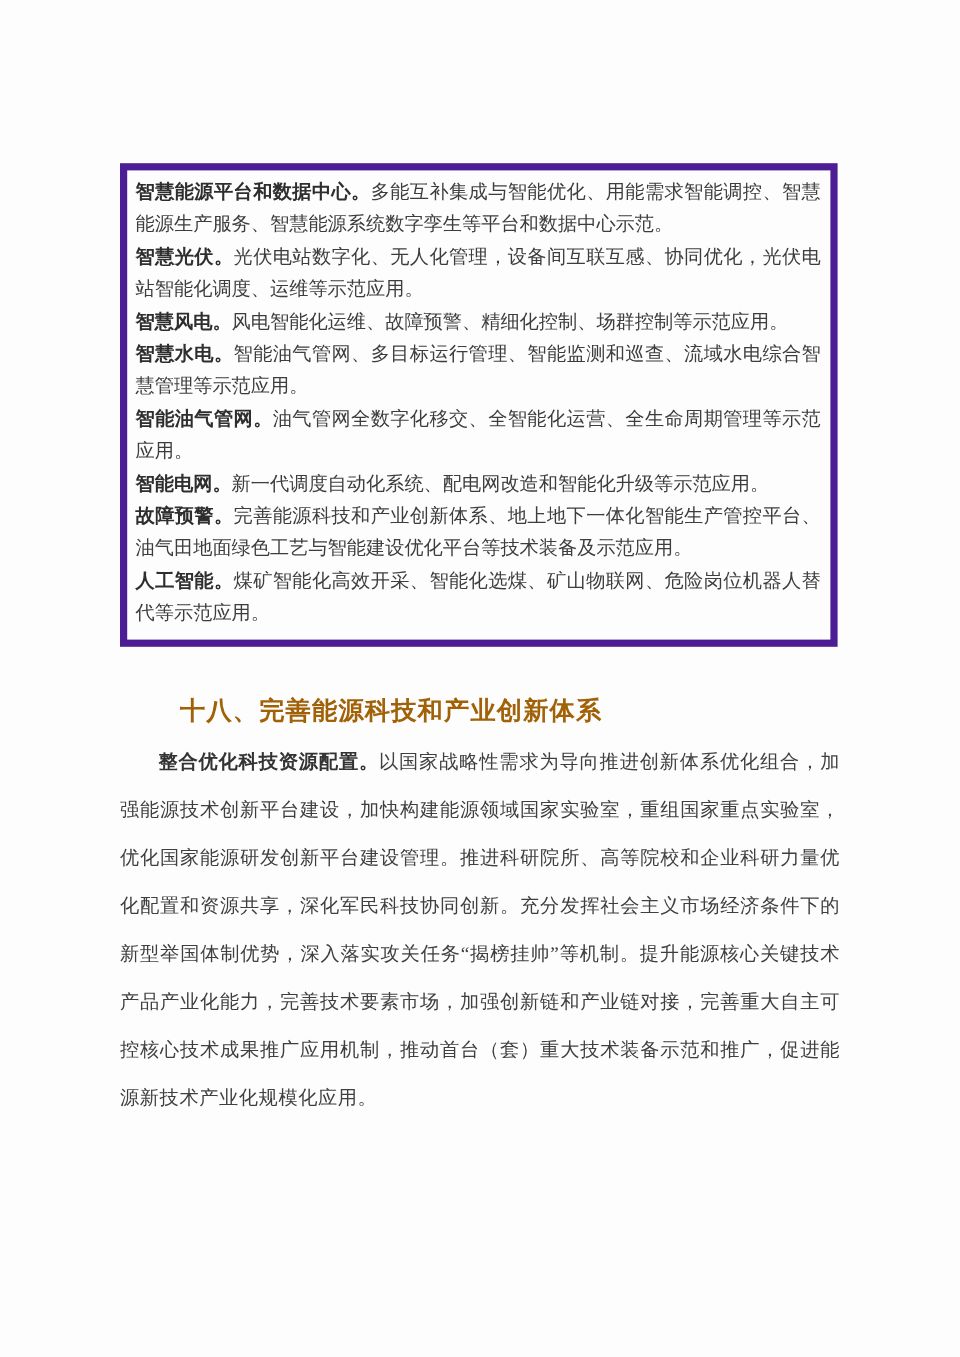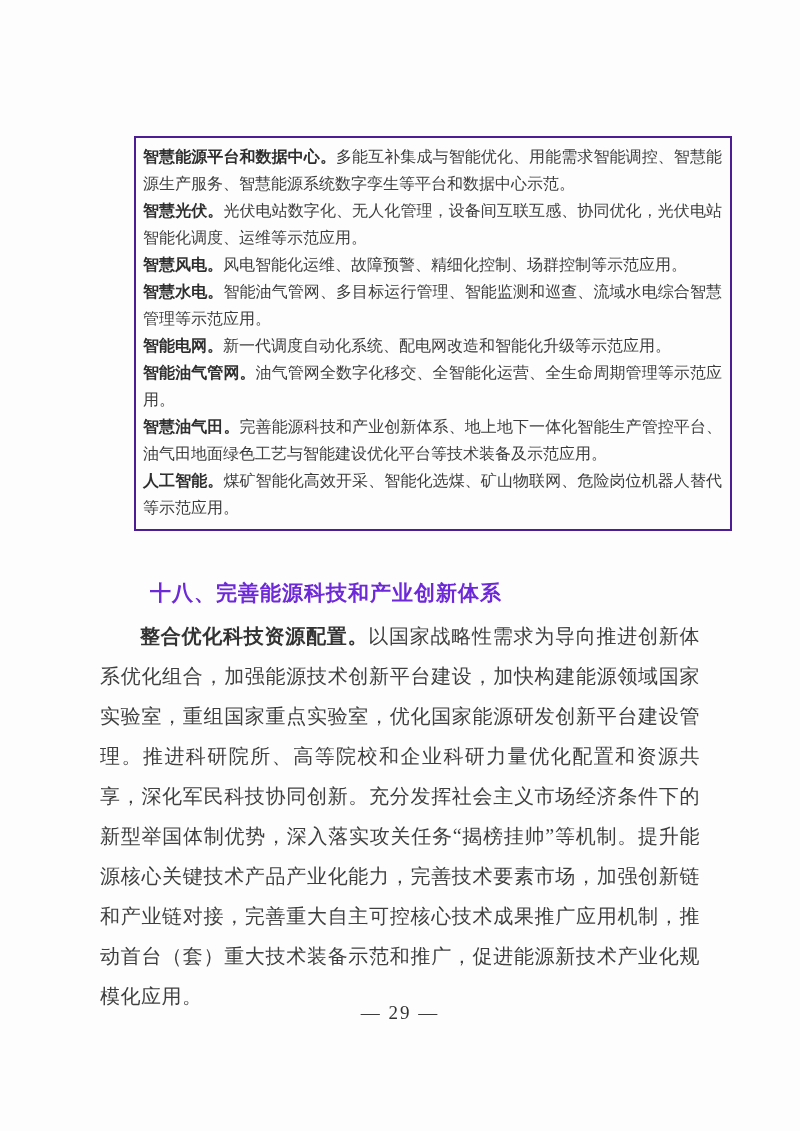--- a/index.html
+++ b/index.html
@@ -15,24 +15,23 @@
     overflow: hidden;
     font-family: "Liberation Serif", serif;
   }
   
   .feature-box {
     position: absolute;
     left: 100px;
     top: 136px;
     width: 598px;
     box-sizing: border-box;
-    border: 2px solid #4c1d95;
+    border: 6px solid #4c1d95;
     padding: 5px 8px 8px 7px;
     background: #fdfdfd;
-    margin-left: 34px;
   }
   .feature-box p {
     margin: 0;
     font-size: 16px;
     line-height: 27px;
     color: #3d3d3d;
     text-align: justify;
     text-justify: inter-ideograph;
   }
   .feature-box p .lead {
@@ -43,31 +42,31 @@
   
   .section-heading {
     position: absolute;
     left: 150px;
     top: 578px;
     margin: 0;
     font-family: "Liberation Sans", sans-serif;
     font-weight: bold;
     font-size: 21px;
     line-height: 30px;
-    color: #6d28d9;
+    color: #a16207;
     letter-spacing: 1px;
   }
   
   .body-paragraph {
     position: absolute;
     left: 100px;
     top: 616px;
     width: 600px;
     margin: 0;
-    font-size: 20px;
+    font-size: 16px;
     line-height: 40px;
     color: #3f3f3f;
     text-align: justify;
     text-justify: inter-ideograph;
     text-indent: 2em;
     letter-spacing: 0.5px;
   }
   .body-paragraph .lead {
     font-weight: bold;
     color: #333333;
@@ -96,34 +95,33 @@
     <p>
       <span class="lead">智慧光伏。</span><span>光伏电站数字化、无人化管理，设备间互联互感、协同优化，光伏电站智能化调度、运维等示范应用。</span>
     </p>
     <p>
       <span class="lead">智慧风电。</span><span>风电智能化运维、故障预警、精细化控制、场群控制等示范应用。</span>
     </p>
     <p>
       <span class="lead">智慧水电。</span><span>智能油气管网、多目标运行管理、智能监测和巡查、流域水电综合智慧管理等示范应用。</span>
     </p>
     <p>
+      <span class="lead">智能油气管网。</span><span>油气管网全数字化移交、全智能化运营、全生命周期管理等示范应用。</span>
+    </p>
+    <p>
       <span class="lead">智能电网。</span><span>新一代调度自动化系统、配电网改造和智能化升级等示范应用。</span>
     </p>
     <p>
-      <span class="lead">智能油气管网。</span><span>油气管网全数字化移交、全智能化运营、全生命周期管理等示范应用。</span>
-    </p>
-    <p>
-      <span class="lead">智慧油气田。</span><span>完善能源科技和产业创新体系、地上地下一体化智能生产管控平台、油气田地面绿色工艺与智能建设优化平台等技术装备及示范应用。</span>
+      <span class="lead">故障预警。</span><span>完善能源科技和产业创新体系、地上地下一体化智能生产管控平台、油气田地面绿色工艺与智能建设优化平台等技术装备及示范应用。</span>
     </p>
     <p>
       <span class="lead">人工智能。</span><span>煤矿智能化高效开采、智能化选煤、矿山物联网、危险岗位机器人替代等示范应用。</span>
     </p>
   </div>
 
   <h2 class="section-heading">十八、完善能源科技和产业创新体系</h2>
 
   <p class="body-paragraph">
     <span class="lead">整合优化科技资源配置。</span><span>以国家战略性需求为导向推进创新体系优化组合，加强能源技术创新平台建设，加快构建能源领域国家实验室，重组国家重点实验室，优化国家能源研发创新平台建设管理。推进科研院所、高等院校和企业科研力量优化配置和资源共享，深化军民科技协同创新。充分发挥社会主义市场经济条件下的新型举国体制优势，深入落实攻关任务“揭榜挂帅”等机制。提升能源核心关键技术产品产业化能力，完善技术要素市场，加强创新链和产业链对接，完善重大自主可控核心技术成果推广应用机制，推动首台（套）重大技术装备示范和推广，促进能源新技术产业化规模化应用。</span>
   </p>
 
-  <div class="page-footer">— 29 —</div>
 
 </div>
 
 </body></html>

